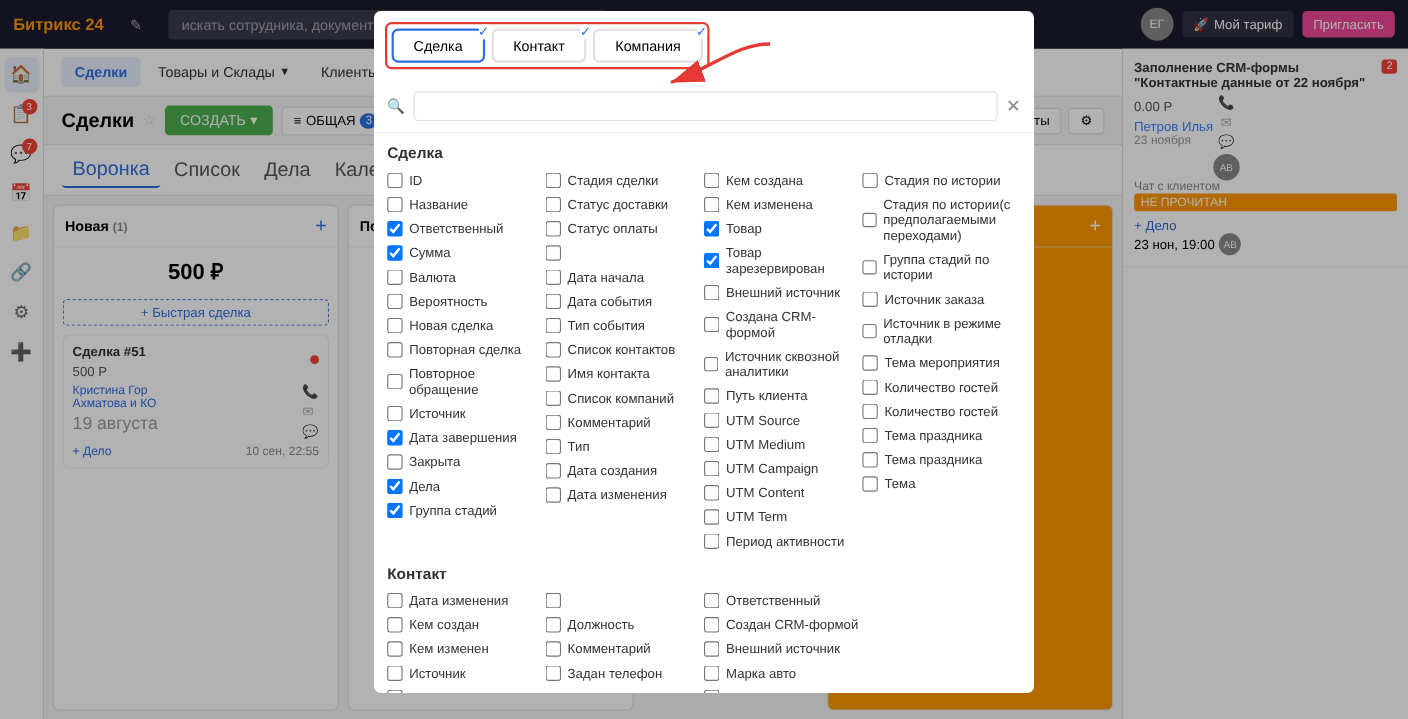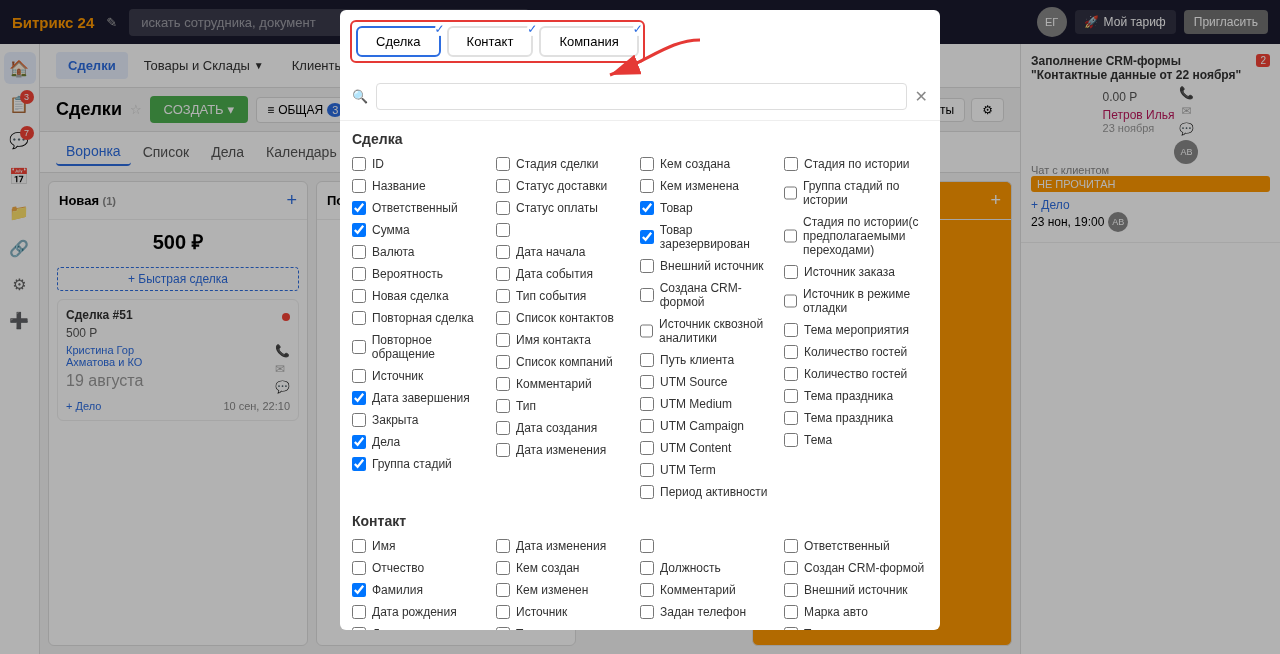--- a/index.html
+++ b/index.html
@@ -1,35 +1,35 @@
 <!DOCTYPE html>
 <html><head>
   <meta charset="utf-8">
   <style>
     * { box-sizing: border-box; margin: 0; padding: 0; }
     body { font-family: Arial, sans-serif; font-size: 13px; background: #f0f2f5; overflow: hidden; }
 
     
     .top-header {
       display: flex; align-items: center; height: 44px;
-      background: #1a1a2e; padding: 0 12px; gap: 12px; position: relative; z-index: 10;
+      background: #1a1a2e; padding: 0 12px; gap: 24px; position: relative; z-index: 10;
     }
     .logo { color: #fff; font-size: 15px; font-weight: bold; white-space: nowrap; }
     .logo span { color: #f90; }
     .search-bar {
       flex: 1; max-width: 400px; background: rgba(255,255,255,0.15);
       border: none; border-radius: 4px; padding: 6px 12px; color: #fff; font-size: 13px;
     }
     .search-bar::placeholder { color: rgba(255,255,255,0.5); }
     .header-right { margin-left: auto; display: flex; align-items: center; gap: 8px; }
     .header-btn {
       background: rgba(255,255,255,0.1); border: none; border-radius: 4px;
       color: #fff; padding: 5px 10px; cursor: pointer; font-size: 12px; display: flex; align-items: center; gap: 4px;
     }
-    .header-btn.green { background: #737373; }
+    .header-btn.green { background: #ec4899; }
     .user-avatar {
       width: 30px; height: 30px; border-radius: 50%; background: #888;
       display: flex; align-items: center; justify-content: center; color: #fff; font-size: 11px;
     }
 
     
     .main-layout { display: flex; height: calc(654px - 44px); }
 
     
     .left-sidebar {
@@ -77,21 +77,21 @@
     .filter-btn {
       background: #fff; border: 1px solid #ddd; border-radius: 4px;
       padding: 5px 10px; cursor: pointer; font-size: 12px; display: flex; align-items: center; gap: 4px;
     }
 
     
     .view-tabs {
       display: flex; align-items: center; padding: 6px 16px; gap: 2px;
       background: #fff; border-bottom: 1px solid #e0e0e0;
     }
-    .view-tab { padding: 5px 10px; cursor: pointer; color: #555; border-radius: 4px; font-size: 14px; }
+    .view-tab { padding: 5px 10px; cursor: pointer; color: #555; border-radius: 4px; font-size: 18px; }
     .view-tab.active { color: #2d6de0; border-bottom: 2px solid #2d6de0; }
     .incoming-badge { background: #2d6de0; color: #fff; border-radius: 3px; padding: 1px 5px; font-size: 11px; }
 
     
     .kanban-area { flex: 1; display: flex; overflow-x: auto; padding: 8px; gap: 8px; background: #f5f5f5; }
     .kanban-column {
       min-width: 260px; background: #fff; border-radius: 6px; border: 1px solid #e0e0e0;
       display: flex; flex-direction: column;
     }
     .kanban-header {
@@ -116,21 +116,21 @@
     .unread-dot { background: #f44336; border-radius: 50%; width: 8px; height: 8px; display: inline-block; }
 
     
     .right-sidebar {
       width: 260px; background: #fff; border-left: 1px solid #e0e0e0;
       display: flex; flex-direction: column; overflow-y: auto;
     }
     .crm-card { padding: 10px; border-bottom: 1px solid #eee; font-size: 12px; }
     .crm-card-title { font-weight: bold; color: #333; margin-bottom: 4px; font-size: 12px; }
     .crm-card-amount { color: #555; margin: 4px 0; }
-    .crm-card-contact { color: #be185d; }
+    .crm-card-contact { color: #3b82f6; }
     .crm-card-date { color: #999; font-size: 11px; }
     .unread-badge { background: #f44336; color: #fff; border-radius: 3px; padding: 1px 4px; font-size: 10px; }
     .not-read-badge { background: #ff9800; color: #fff; border-radius: 3px; padding: 2px 6px; font-size: 11px; }
     .chat-label { color: #888; font-size: 11px; }
 
     
     .modal-overlay {
       position: fixed; top: 0; left: 0; right: 0; bottom: 0;
       background: rgba(0,0,0,0.3); z-index: 100; display: flex; justify-content: center; align-items: flex-start;
     }
@@ -391,25 +391,25 @@
           </div>
       </div>
 
       <div>
         <div class="modal-item">
             <input type="checkbox" class="modal-checkbox" style="">
             <span>Стадия по истории</span>
           </div>
         <div class="modal-item">
             <input type="checkbox" class="modal-checkbox" style="">
+            <span>Стадия по истории(с предполагаемыми переходами)</span>
+          </div>
+        <div class="modal-item">
+            <input type="checkbox" class="modal-checkbox" style="">
             <span>Группа стадий по истории</span>
-          </div>
-        <div class="modal-item">
-            <input type="checkbox" class="modal-checkbox" style="">
-            <span>Стадия по истории(с предполагаемыми переходами)</span>
           </div>
         <div class="modal-item">
             <input type="checkbox" class="modal-checkbox" style="">
             <span>Источник заказа</span>
           </div>
         <div class="modal-item">
             <input type="checkbox" class="modal-checkbox" style="">
             <span>Источник в режиме отладки</span>
           </div>
         <div class="modal-item">
@@ -435,42 +435,20 @@
         <div class="modal-item">
             <input type="checkbox" class="modal-checkbox" style="">
             <span>Тема</span>
           </div>
       </div>
     </div>
 
     
     <div class="modal-section-title">Контакт</div>
     <div class="modal-columns">
-      <div>
-        <div class="modal-item">
-            <input type="checkbox" class="modal-checkbox" style="">
-            <span>Имя</span>
-          </div>
-        <div class="modal-item">
-            <input type="checkbox" class="modal-checkbox" style="">
-            <span>Отчество</span>
-          </div>
-        <div class="modal-item">
-            <input type="checkbox" class="modal-checkbox" checked="" style="">
-            <span>Фамилия</span>
-          </div>
-        <div class="modal-item">
-            <input type="checkbox" class="modal-checkbox" style="">
-            <span>Дата рождения</span>
-          </div>
-        <div class="modal-item">
-            <input type="checkbox" class="modal-checkbox" style="">
-            <span>Дата создания</span>
-          </div>
-      </div>
       <div>
         <div class="modal-item">
             <input type="checkbox" class="modal-checkbox" style="">
             <span>Дата изменения</span>
           </div>
         <div class="modal-item">
             <input type="checkbox" class="modal-checkbox" style="">
             <span>Кем создан</span>
           </div>
         <div class="modal-item">
@@ -609,40 +587,40 @@
       <div class="kanban-area">
 
         <div class="kanban-column">
           <div class="kanban-header">
             <span>Новая <span class="count">(1)</span></span>
             <button class="kanban-add">+</button>
           </div>
           <div class="kanban-amount">500 ₽</div>
           <div class="quick-add">+ Быстрая сделка</div>
           <div class="deal-card">
-            <div style="display:flex;justify-content:space-between;align-items:center">
+            <div style="display:flex;justify-content:space-between;align-items:flex-end">
               <span class="deal-title">Сделка #51</span>
               <span class="unread-dot"></span>
             </div>
             <div class="deal-price">500 Р</div>
             <div style="display:flex;justify-content:space-between">
               <div>
                 <div class="deal-contact">Кристина Гор</div>
                 <div class="deal-contact">Ахматова и КО</div>
                 <div class="deal-date">19 августа</div>
               </div>
               <div style="display:flex;flex-direction:column;gap:4px">
                 <span style="color:#aaa">📞</span>
                 <span style="color:#aaa">✉</span>
                 <span style="color:#aaa">💬</span>
               </div>
             </div>
             <div class="deal-footer">
               <span style="color:#2d6de0">+ Дело</span>
-              <span>10 сен, 22:10</span>
+              <span>10 сен, 22:55</span>
             </div>
           </div>
         </div>
 
         <div class="kanban-column">
           <div class="kanban-header">
             <span>Подготовка доку...</span>
             <button class="kanban-add">+</button>
           </div>
         </div>
@@ -659,21 +637,21 @@
     </div>
 
     <div class="right-sidebar">
       <div class="crm-card">
         <div style="display:flex;justify-content:space-between;align-items:flex-start">
           <div class="crm-card-title">
             Заполнение CRM-формы "Контактные данные от 22 ноября"
           </div>
           <span class="unread-badge">2</span>
         </div>
-        <div style="display:flex;justify-content:center">
+        <div style="display:flex;justify-content:flex-start">
           <div>
             <div class="crm-card-amount">0.00 Р</div>
             <div class="crm-card-contact">Петров Илья</div>
             <div class="crm-card-date">23 ноября</div>
           </div>
           <div style="display:flex;flex-direction:column;gap:4px;align-items:center">
             <span style="color:#aaa">📞</span>
             <span style="color:#aaa">✉</span>
             <span style="color:#aaa">💬</span>
             <div class="user-avatar" style="width:24px;height:24px;font-size:9px">АВ</div>

